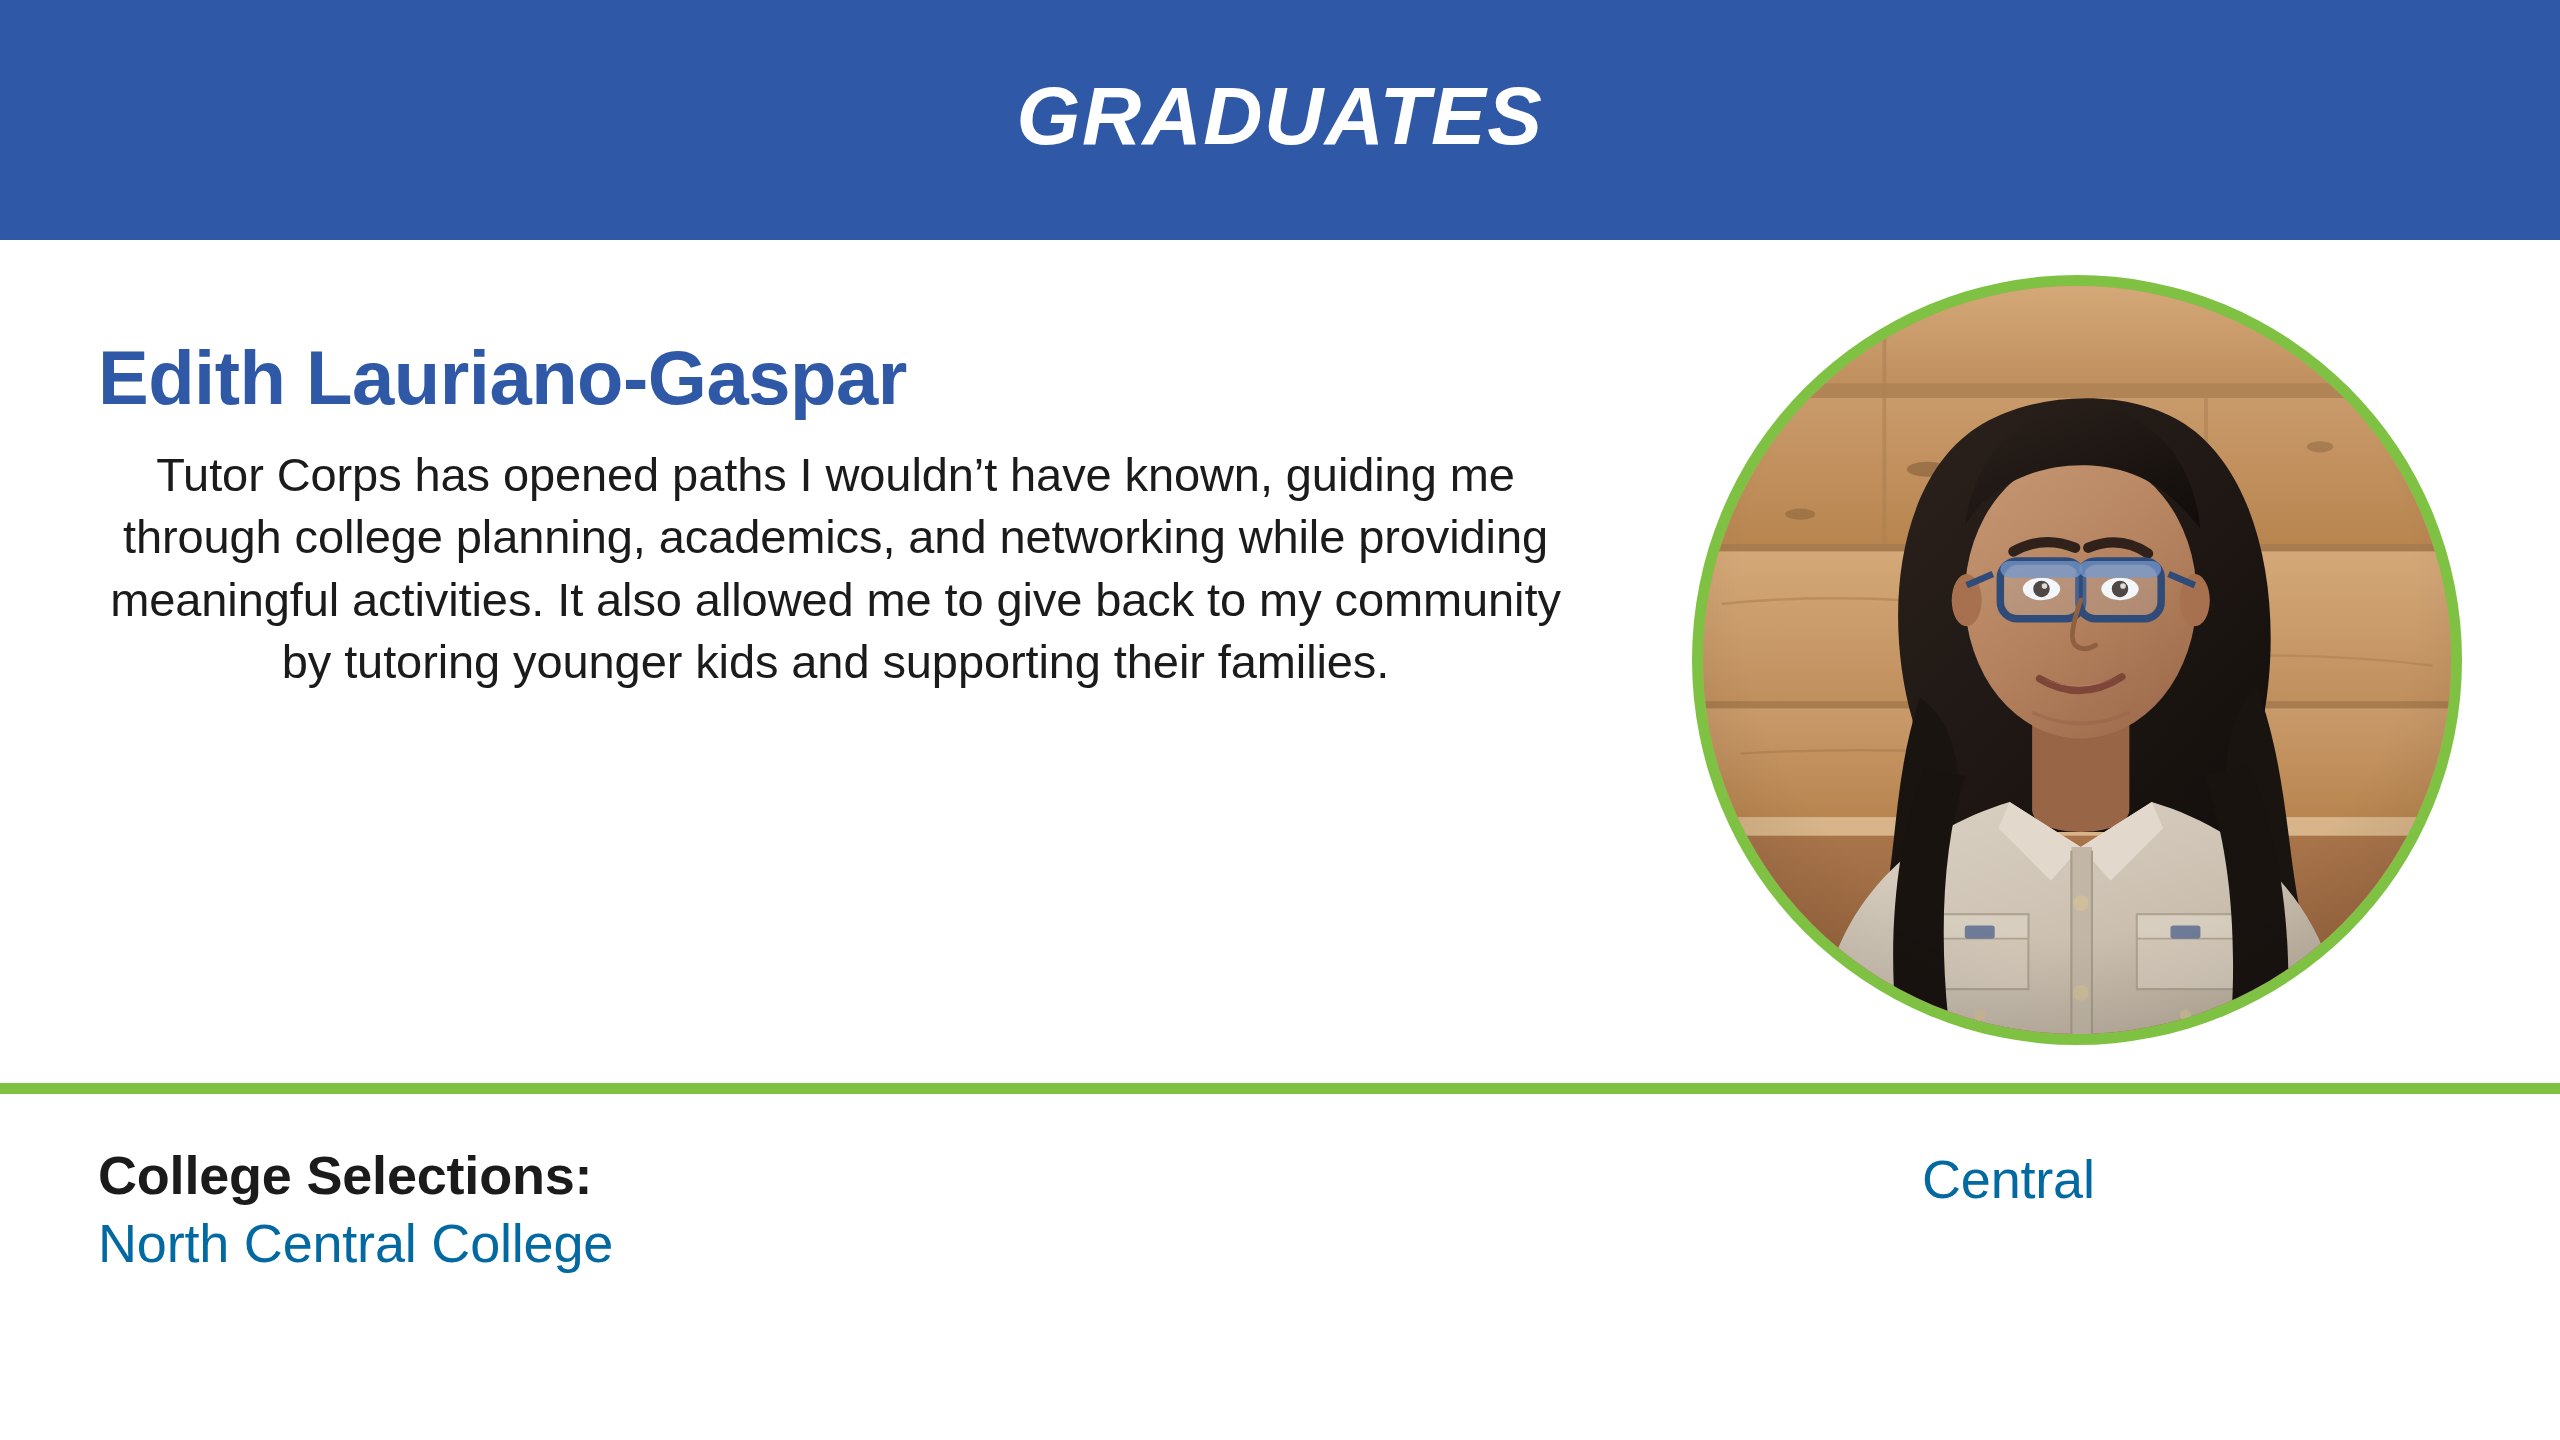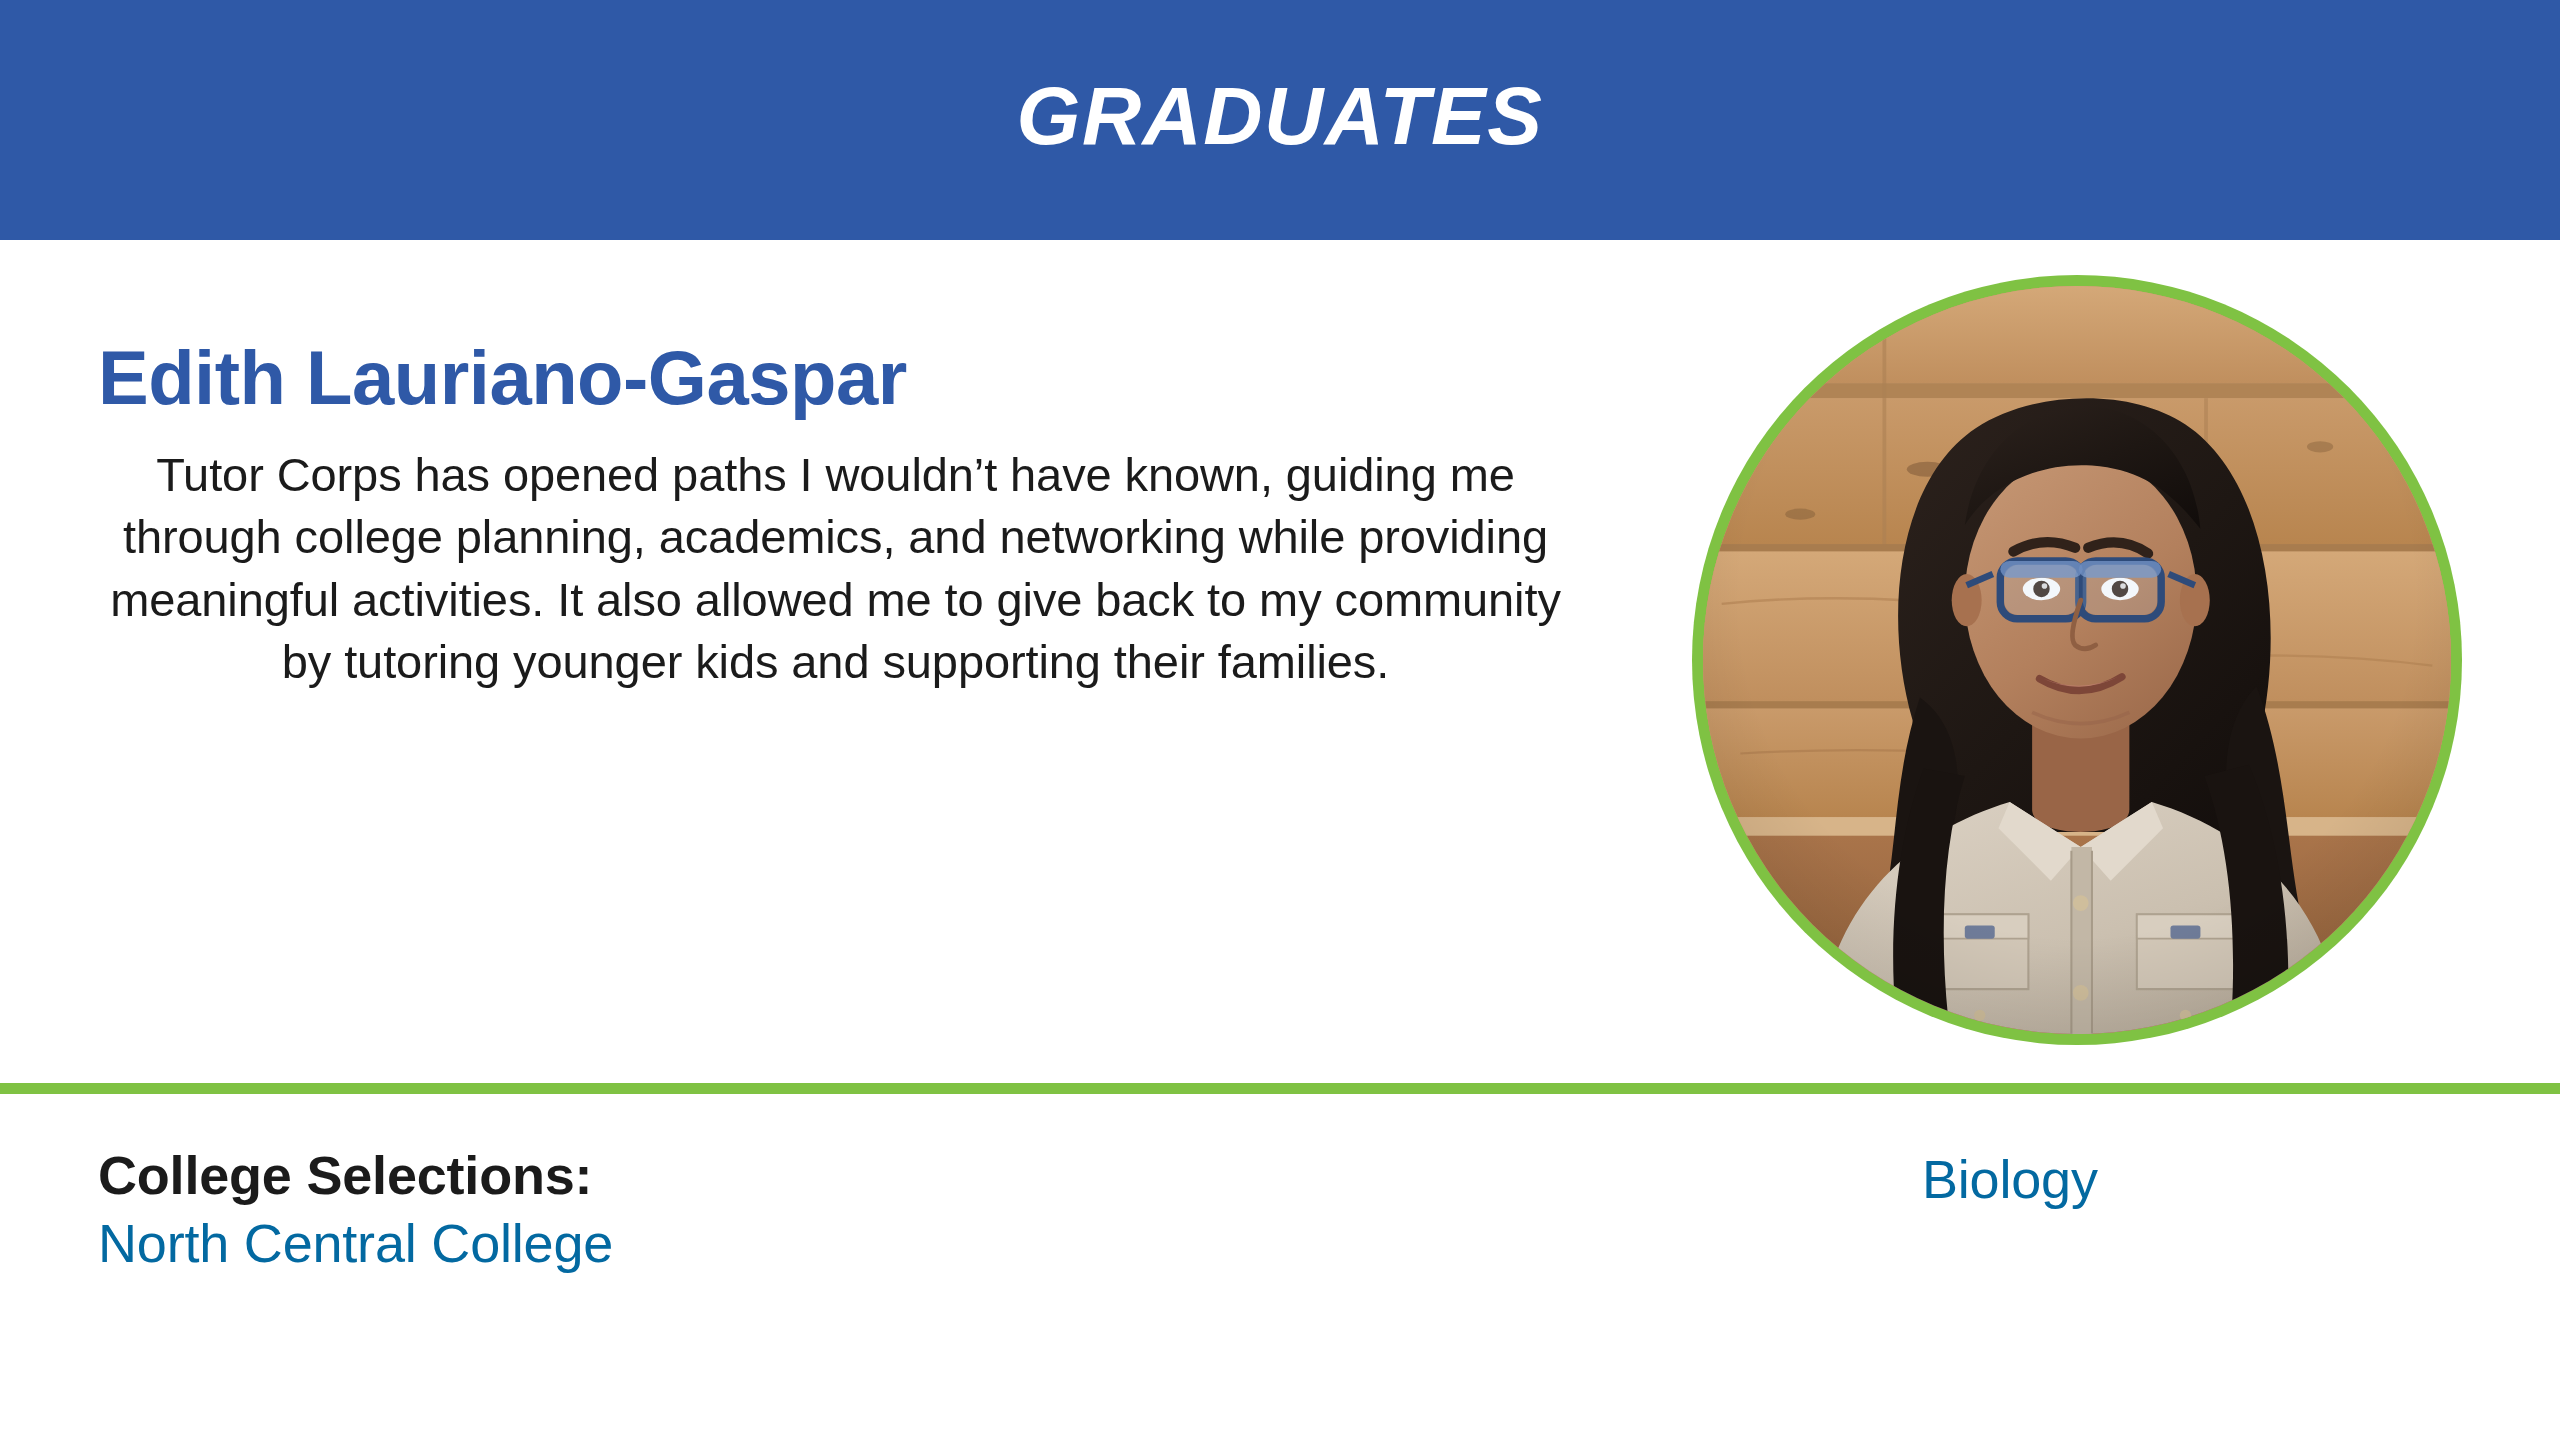--- a/index.html
+++ b/index.html
@@ -316,16 +316,16 @@
 <div class="green-divider"></div>
 
 <div class="footer-region">
 
   <div class="fact-block left">
     <p class="fact-label">College Selections:</p>
     <p class="fact-value">North Central College</p>
   </div>
 
   <div class="fact-block right">
-    <p class="fact-value">Biology</p>
+    <p class="fact-value">Central</p>
   </div>
 
 </div>
 
 </body></html>

